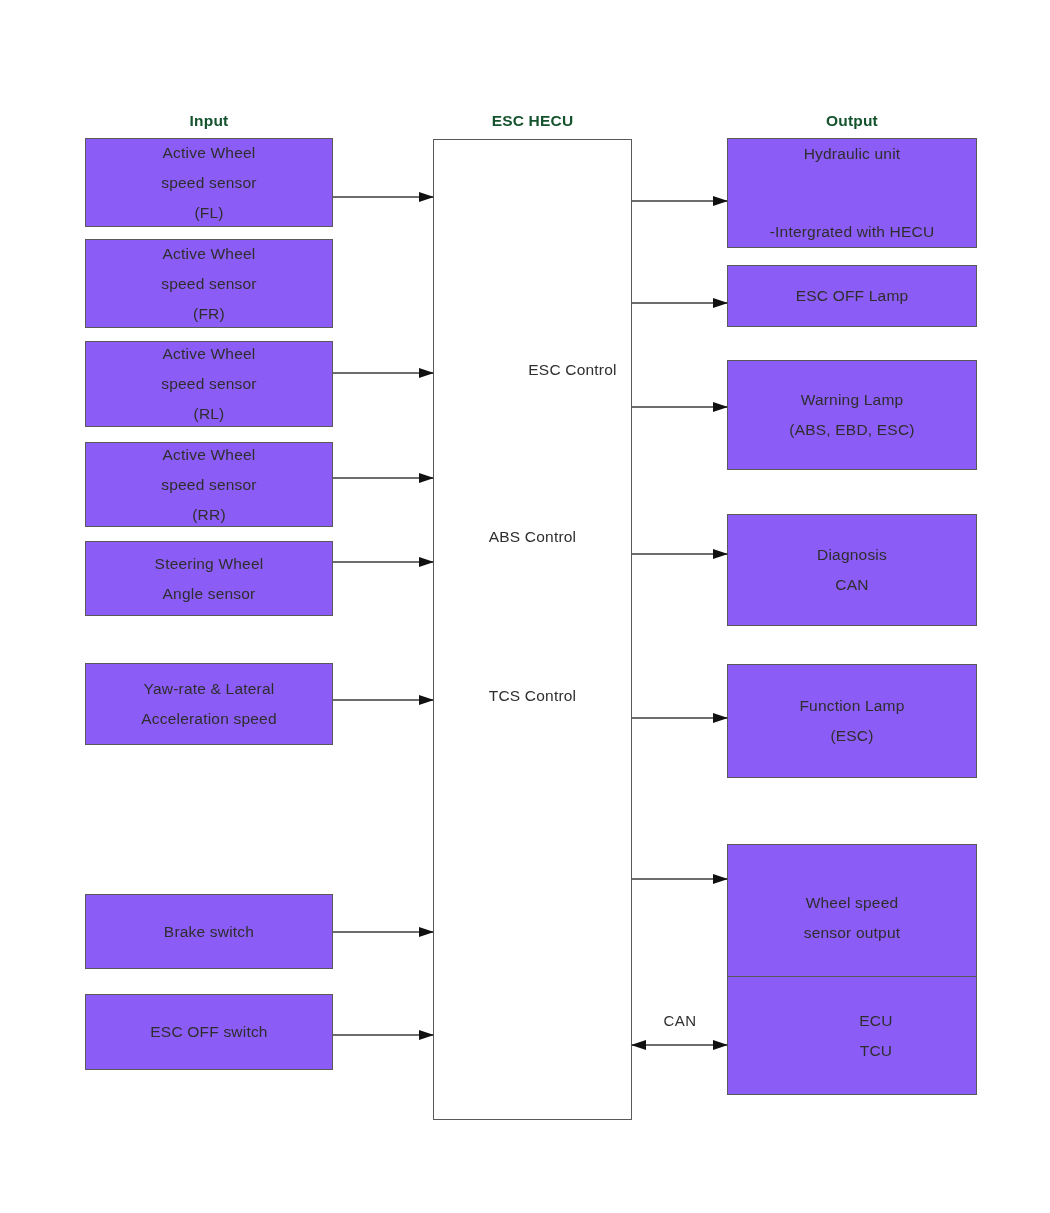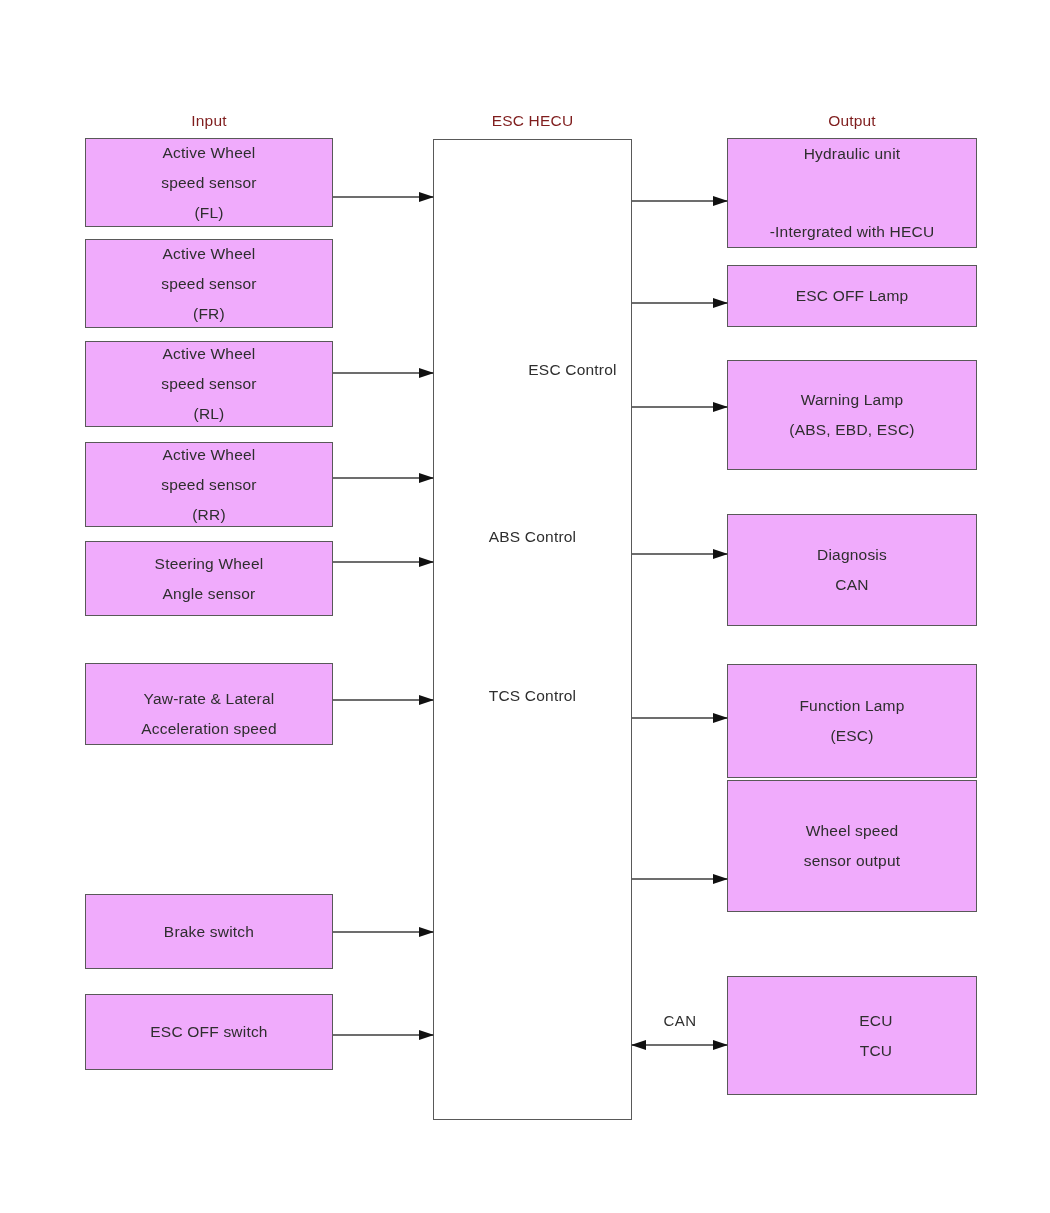--- a/index.html
+++ b/index.html
@@ -16,27 +16,28 @@
     color: #2e2e2e;
     overflow: hidden;
   }
   .col-header {
     position: absolute;
     top: 112px;
     height: 18px;
     line-height: 18px;
     text-align: center;
     font-size: 15.5px;
-    color: #7f1d1d;
+    color: #14532d;
     letter-spacing: 0.2px;
+    font-weight: bold;
   }
   .box {
     position: absolute;
     border: 1.5px solid #595959;
-    background: #f0abfc;
+    background: #8b5cf6;
     display: flex;
     flex-direction: column;
     justify-content: center;
     align-items: center;
     text-align: center;
     font-size: 15.5px;
     line-height: 30px;
     box-sizing: border-box;
     letter-spacing: 0.2px;
   }
@@ -105,21 +106,21 @@
   </div>
   <div class="box input-box" style="top:442px;height:85px;">
     <span>Active Wheel</span>
     <span>speed sensor</span>
     <span>(RR)</span>
   </div>
   <div class="box input-box" style="top:541px;height:75px;">
     <span>Steering Wheel</span>
     <span>Angle sensor</span>
   </div>
-  <div class="box input-box" style="top:663px;height:82px;justify-content:flex-end;">
+  <div class="box input-box" style="top:663px;height:82px;">
     <span>Yaw-rate &amp; Lateral</span>
     <span>Acceleration speed</span>
   </div>
   <div class="box input-box" style="top:894px;height:75px;">
     <span>Brake switch</span>
   </div>
   <div class="box input-box" style="top:994px;height:76px;">
     <span>ESC OFF switch</span>
   </div>
 
@@ -140,21 +141,21 @@
     <span>(ABS, EBD, ESC)</span>
   </div>
   <div class="box output-box" style="top:514px;height:112px;">
     <span>Diagnosis</span>
     <span>CAN</span>
   </div>
   <div class="box output-box" style="top:664px;height:114px;">
     <span>Function Lamp</span>
     <span>(ESC)</span>
   </div>
-  <div class="box output-box" style="top:780px;height:132px;">
+  <div class="box output-box" style="top:844px;height:148px;">
     <span>Wheel speed</span>
     <span>sensor output</span>
   </div>
   <div class="box output-box" style="top:976px;height:119px;padding-left:48px;">
     <span>ECU</span>
     <span>TCU</span>
   </div>
 
   <div id="can-label">CAN</div>
 

